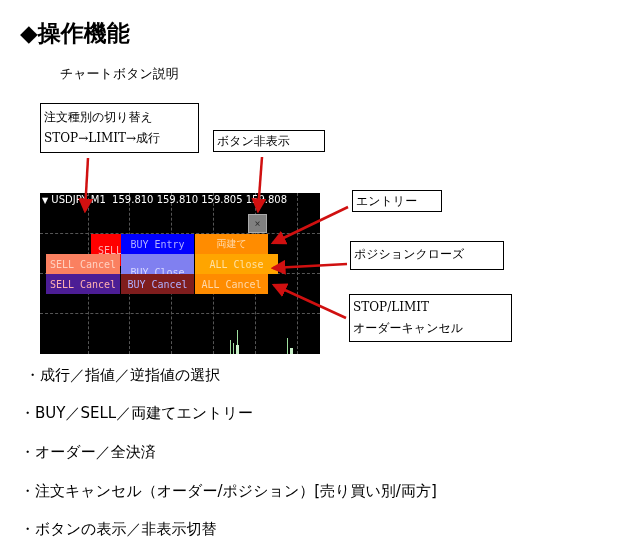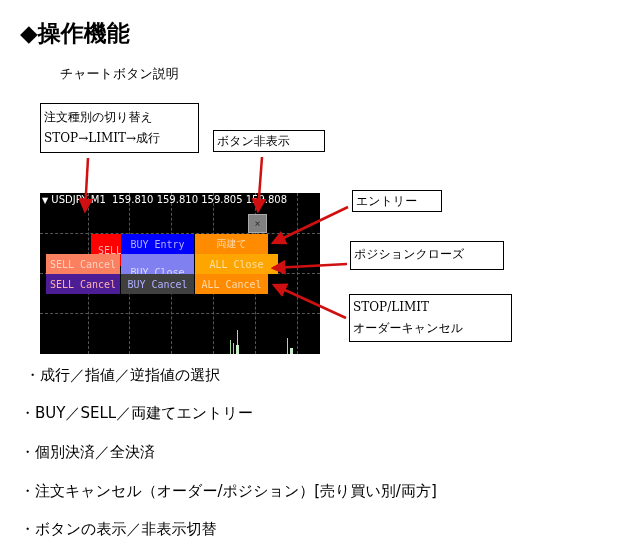--- a/index.html
+++ b/index.html
@@ -77,21 +77,21 @@
   <div class="btn" style="left:81px; top:61px; width:73px; height:36px; background:#8080f0; color:#d8d8ff;">
     <span>BUY Close</span>
   </div>
   <div class="btn" style="left:155px; top:61px; width:83px; height:20px; background:#ffa500; color:#ffe0a0;">
     <span>ALL Close</span>
   </div>
 
   <div class="btn" style="left:6px; top:81px; width:74px; height:20px; background:#4c1d95; color:#ffb0b0;">
     <span>SELL Cancel</span>
   </div>
-  <div class="btn" style="left:81px; top:81px; width:73px; height:20px; background:#404040; color:#b0b0ff;">
+  <div class="btn" style="left:81px; top:81px; width:73px; height:20px; background:#7f1d1d; color:#b0b0ff;">
     <span>BUY Cancel</span>
   </div>
   <div class="btn" style="left:155px; top:81px; width:73px; height:20px; background:#ff8c00; color:#ffd8a8;">
     <span>ALL Cancel</span>
   </div>
 </div>
 
 <div class="callout" style="left:352px; top:190px; width:90px; height:22px; line-height:20px;">
   <span>エントリー</span>
 </div>
@@ -115,15 +115,15 @@
     <line x1="88" y1="158" x2="85" y2="211" marker-end="url(#ah)"></line>
     <line x1="262" y1="157" x2="258" y2="211" marker-end="url(#ah)"></line>
     <line x1="348" y1="207" x2="273" y2="243" marker-end="url(#ah)"></line>
     <line x1="347" y1="264" x2="273" y2="268" marker-end="url(#ah)"></line>
     <line x1="346" y1="318" x2="274" y2="285" marker-end="url(#ah)"></line>
   </g>
 </svg>
 
 <div class="bullet" style="left:25px; top:366px;">・成行／指値／逆指値の選択</div>
 <div class="bullet" style="left:20px; top:404px;">・BUY／SELL／両建てエントリー</div>
-<div class="bullet" style="left:20px; top:443px;">・個別決済／全決済</div>
+<div class="bullet" style="left:20px; top:443px;">・オーダー／全決済</div>
 <div class="bullet" style="left:20px; top:482px;">・注文キャンセル（オーダー/ポジション）[売り買い別/両方]</div>
 <div class="bullet" style="left:20px; top:520px;">・ボタンの表示／非表示切替</div>
 
 </body></html>

